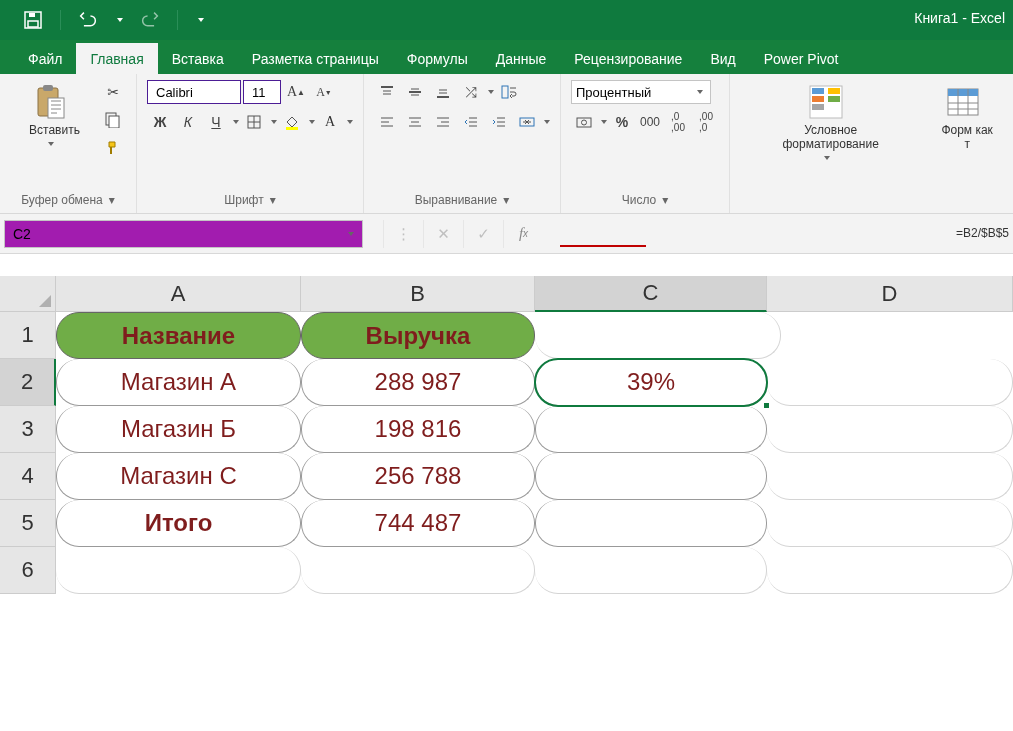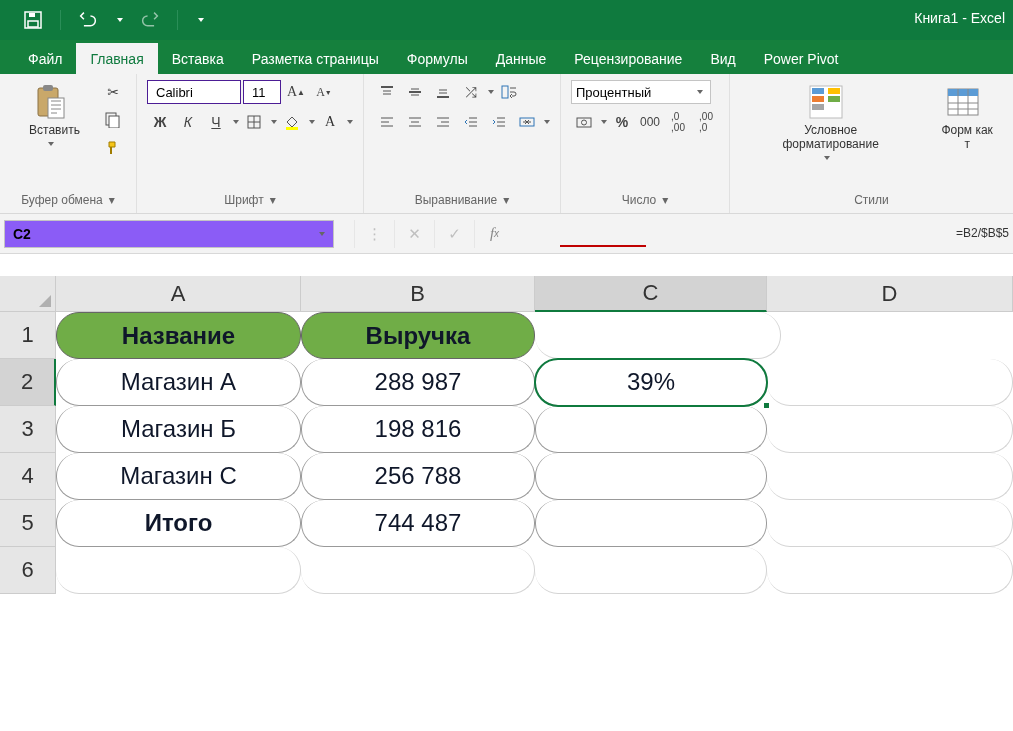--- a/index.html
+++ b/index.html
@@ -31,35 +31,35 @@
   .font-select { width:94px; } .size-select { width:38px; }
 
   .numfmt { width:140px; height:24px; border:1px solid #c4c4c4; background:#fff; font-size:13px; padding:0 4px; }
 
   .big-btn { display:flex; flex-direction:column; align-items:center; justify-content:center; padding:4px 6px; gap:4px; min-width:80px; }
   .big-btn .big-icon { width:36px; height:36px; }
   .big-btn .big-label { font-size:12px; color:#333; text-align:center; line-height:1.15;margin-left:9px; }
 
   
   .fxbar { height: 40px; background:#f3f3f3; border-bottom:1px solid #d8d8d8; display:flex; align-items:center; padding: 6px 4px; }
-  .namebox { width: 330px; height: 28px; border:1px solid #c4c4c4; background:#8b5cf6; padding:2px 8px; font-size:14px; display:flex; align-items:center; justify-content:space-between;font-weight:bold; }
+  .namebox { width: 359px; height: 28px; border:1px solid #c4c4c4; background:#a21caf; padding:2px 8px; font-size:14px; display:flex; align-items:center; justify-content:space-between; }
   .fx-controls { display:flex; align-items:center; gap:0; margin-left:20px; }
   .fx-controls .fbtn { width:40px;height:28px;display:flex;align-items:center;justify-content:center;font-size:15px;color:#bfbfbf;border-left:1px solid #e6e6e6; }
   .fx-controls .fxlabel { font-style:italic; color:#888; font-family: "Times New Roman", serif; }
   .formula-input { flex:1; height:28px; border:none; background:transparent; margin-left:14px; font-size:12px; color:#333; padding-bottom:2px; outline:none;text-align:right; }
   .toprow { display:flex; height:36px; }
   .selectall { width:56px; background:#e6e6e6; border-right:1px solid #ccc; border-bottom:1px solid #ccc; position:relative; }
   .selectall::after { content:""; position:absolute; right:4px; bottom:4px; width:0;height:0;border-left:12px solid transparent;border-bottom:12px solid #b0b0b0; }
   .colhdr { background:#e6e6e6; border-right:1px solid #ccc; border-bottom:1px solid #ccc; display:flex;align-items:center;justify-content:center; font-size:22px; color:#333; }
   .colhdr.sel { background:#d3d3d3; border-bottom:2px solid #0f7a3e; }
 
   .gridrow { display:flex; }
   .rowhdr { width:56px; background:#e6e6e6; border-right:1px solid #ccc; border-bottom:1px solid #ccc; display:flex;align-items:center;justify-content:center;font-size:22px;color:#333; }
   .rowhdr.sel { background:#d3d3d3; border-right:2px solid #0f7a3e; }
-  .cell { border-right:1px solid #d4d4d4; border-bottom:1px solid #d4d4d4; font-size:24px; display:flex;align-items:center;justify-content:center; color:#0f172a; background:#fff;border-radius:23px; }
+  .cell { border-right:1px solid #d4d4d4; border-bottom:1px solid #d4d4d4; font-size:24px; display:flex;align-items:center;justify-content:center; color:#7f1d1d; background:#fff;border-radius:23px; }
 
   .th-cell { background:#70ad47; font-weight:bold; border:1px solid #666; }
   .data-cell { border:1px solid #999; border-top:none; }
   .bold { font-weight:bold; }
 
   .cursor-cell { outline:2px solid #0f7a3e; outline-offset:-1px; position:relative; }
   .fill-handle { position:absolute; right:-4px; bottom:-4px; width:7px;height:7px;background:#0f7a3e;border:1px solid #fff; }
 
   
   .cA{width:245px;} .cB{width:234px;} .cC{width:232px;} .cD{width:246px;}
@@ -352,23 +352,20 @@
               <rect x="3" y="5" width="30" height="7" fill="#5b9bd5"></rect>
               <line x1="3" y1="19" x2="33" y2="19" stroke="#888"></line>
               <line x1="3" y1="25" x2="33" y2="25" stroke="#888"></line>
               <line x1="13" y1="5" x2="13" y2="31" stroke="#888"></line>
               <line x1="23" y1="5" x2="23" y2="31" stroke="#888"></line>
             </svg>
         </span>
         <span class="big-label">Форм как т</span>
       </div>
     </div>
-    <div class="group-label">
-        <span>Стили</span>
-      </div>
   </div>
 </div>
 
 <div class="fxbar" style="position:relative;">
   <div class="namebox">
     <span>C2</span>
     <span class="tri-down"></span>
   </div>
   <div class="fx-controls">
     <span class="fbtn">⋮</span>

